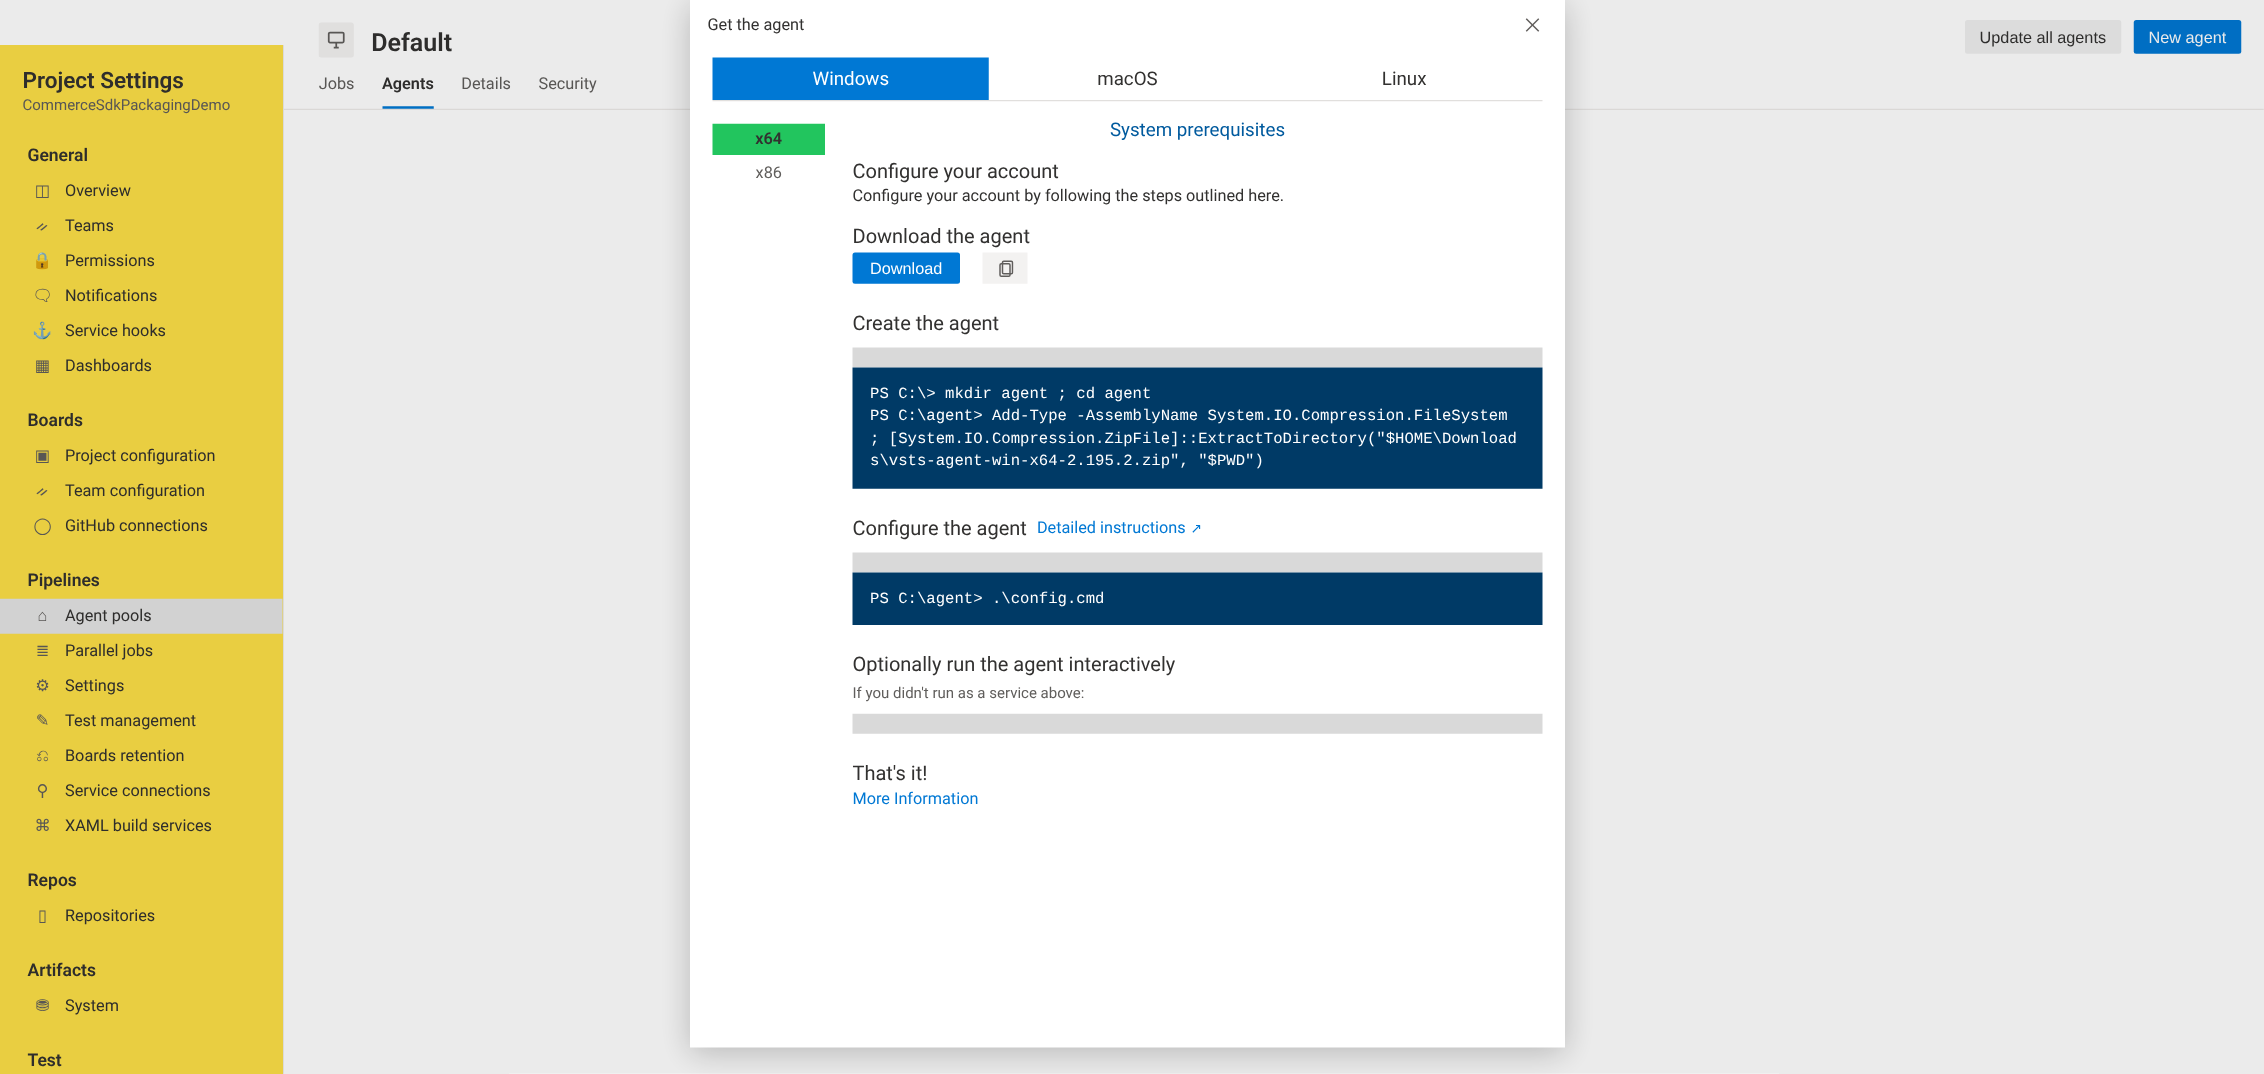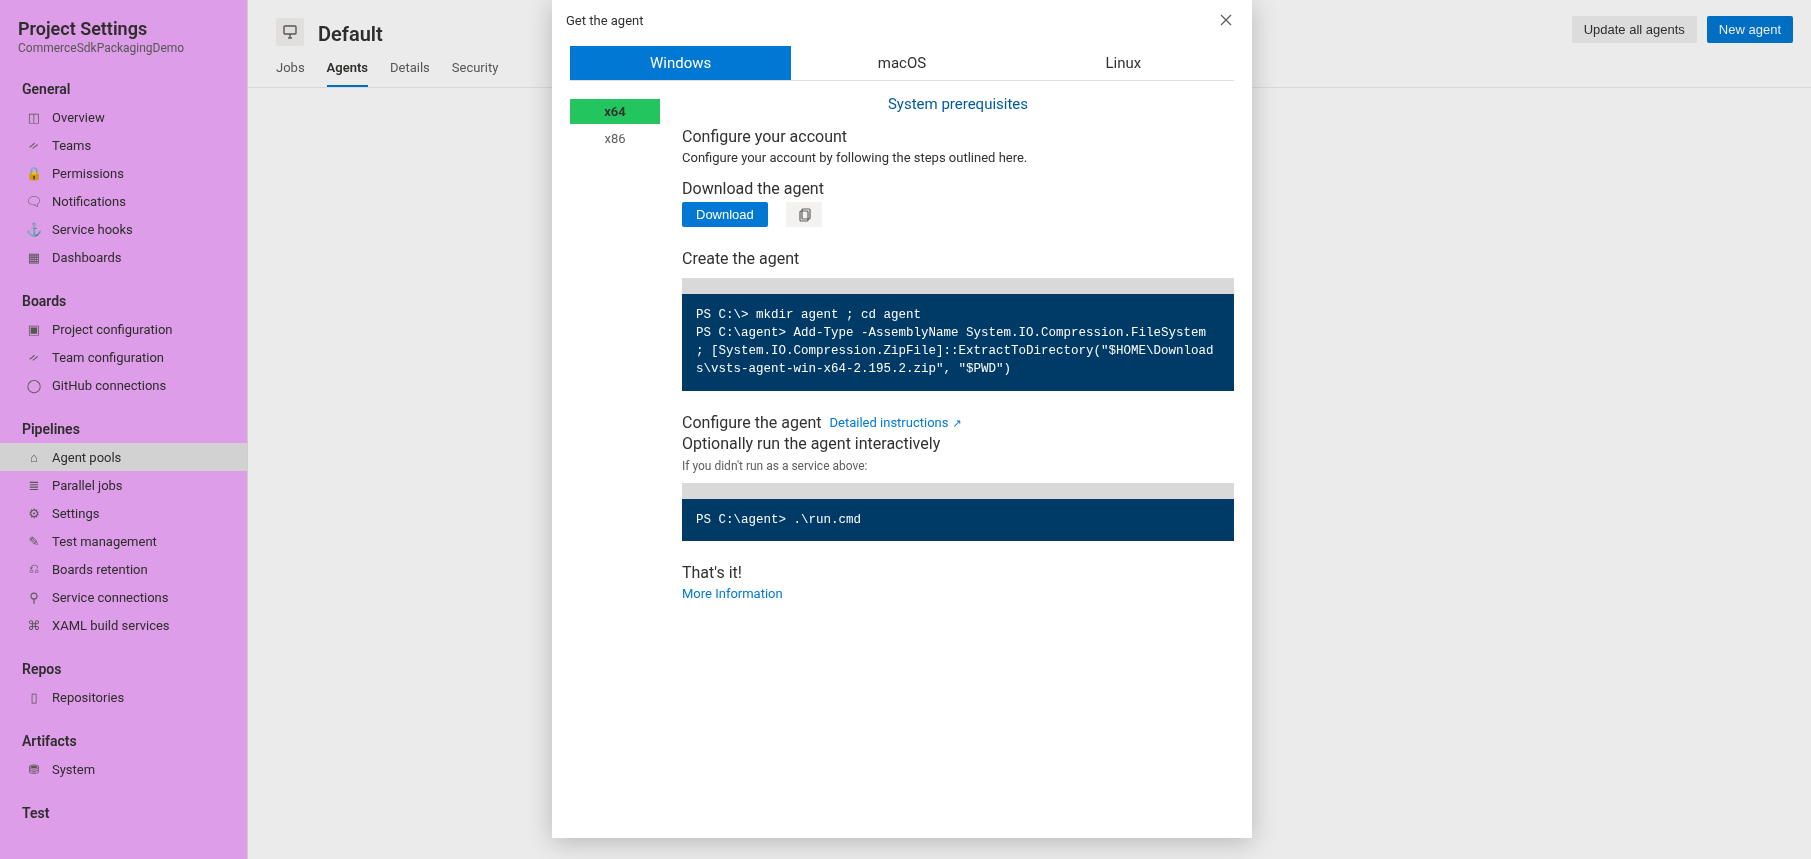--- a/index.html
+++ b/index.html
@@ -15,26 +15,27 @@
 
   
   .backdrop {
     position:absolute; inset:0;
     background: rgba(0,0,0,0.08);
     pointer-events:none;
   }
 
   
   .sidebar {
-    width: 248px;
-    background:#f0abfc;
+    width: 227px;
+    background:#fde047;
     border-right:1px solid #e1dfdd;
     padding: 18px 0 0 0;
     overflow-y:auto;
     position:relative;
+    margin-top:36px;
   }
   .sidebar .hdr { padding: 0 18px 4px 18px; }
   .sidebar .hdr .title { font-size:18px; font-weight:600; color:#323130; }
   .sidebar .hdr .sub  { font-size:12px; color:#605e5c; margin-top:2px; }
   .sidebar .section-label {
     font-size:14px; font-weight:600; color:#323130;
     padding: 22px 18px 6px 22px;
   }
   .nav-item {
     display:flex; align-items:center; gap:10px;
@@ -349,26 +350,29 @@
           <pre>PS C:\&gt; mkdir agent ; cd agent
 PS C:\agent&gt; Add-Type -AssemblyName System.IO.Compression.FileSystem ; [System.IO.Compression.ZipFile]::ExtractToDirectory("$HOME\Downloads\vsts-agent-win-x64-2.195.2.zip", "$PWD")</pre>
         </div>
 
         <div style="display:flex;align-items:center;">
           <span class="step-h" style="margin:0">Configure the agent</span>
           <span class="inline-link">
             <span>Detailed instructions</span><span class="ext">↗</span>
           </span>
         </div>
+        <div class="codeblock">
+          <div class="bar"></div>
+          <pre>PS C:\agent&gt; .\config.cmd</pre>
+        </div>
 
         <div class="step-h">Optionally run the agent interactively</div>
         <div class="step-note">If you didn't run as a service above:</div>
         <div class="codeblock">
           <div class="bar"></div>
-          <pre>PS C:\agent&gt; .\run.cmd</pre>
         </div>
 
         <div class="step-h">That's it!</div>
         <div class="link13">More Information</div>
       </div>
     </div>
   </div>
 
 </div>
 

